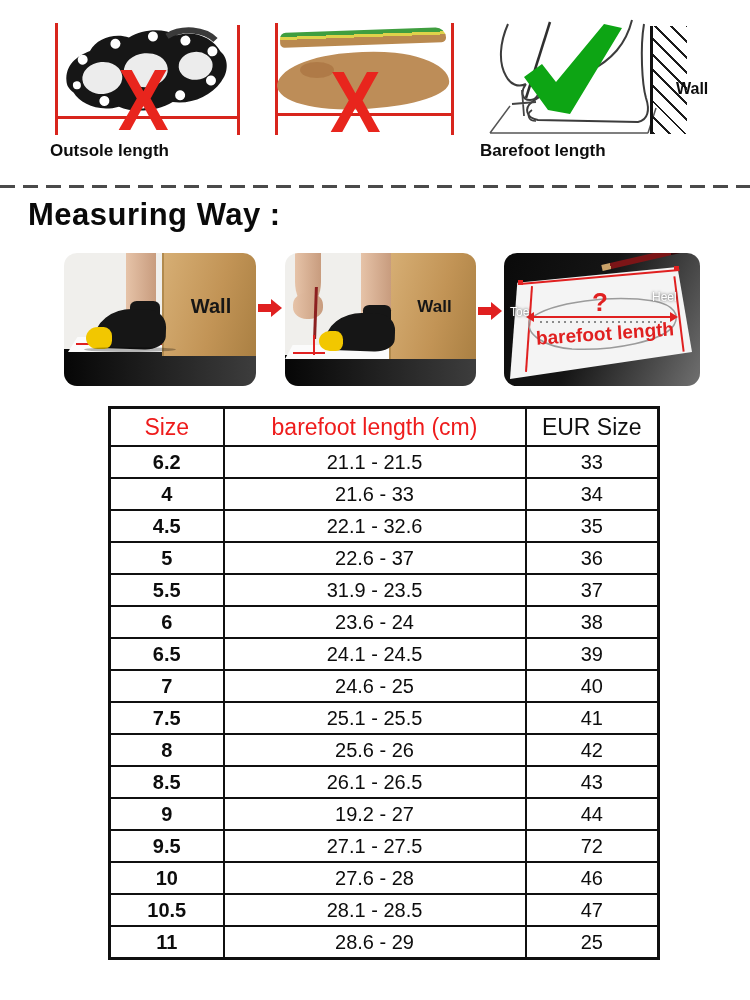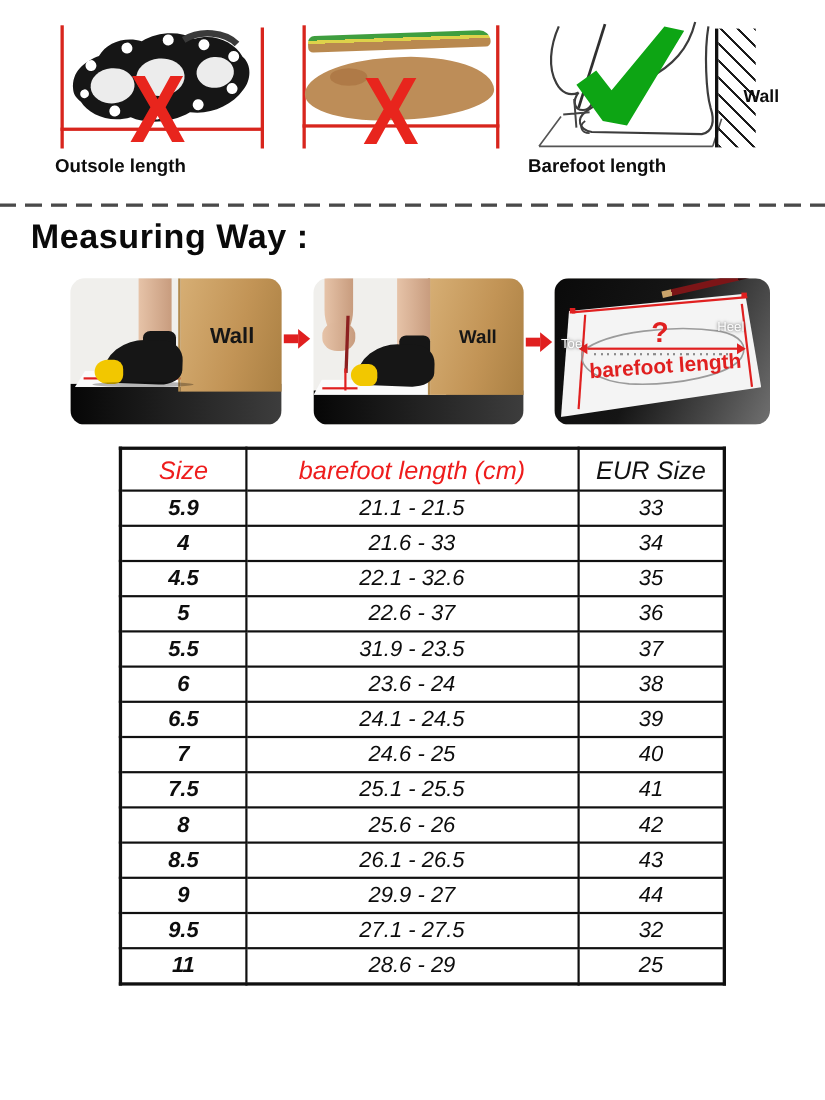--- a/index.html
+++ b/index.html
@@ -44,21 +44,21 @@
   .p3-sq{position:absolute;width:5px;height:5px;background:#e02020;}
   .rot{transform-origin:center center;}
   .p3-q{position:absolute;color:#e02020;font-weight:bold;font-size:26px;}
   .p3-cap{position:absolute;color:#e02020;font-weight:bold;font-size:19px;text-align:center;transform:rotate(-4deg);}
   .p3-white{position:absolute;color:#fff;font-weight:normal;font-size:12px;text-shadow:0 0 3px #444;}
   .tri{position:absolute;width:0;height:0;}
   .ruler-dots{position:absolute;height:2px;background:repeating-linear-gradient(90deg,#8a8a8a 0 2px,transparent 2px 6px);}
   
   table.size{position:absolute;left:108px;top:406px;width:549px;border-collapse:collapse;
              table-layout:fixed;border:3px solid #101010;}
-  table.size th,table.size td{border:2px solid #101010;text-align:center;padding:0;font-style:italic;}
+  table.size th,table.size td{border:2px solid #101010;text-align:center;padding:0;}
   table.size th{height:36px;font-size:23px;font-weight:normal;}
   table.size th.redh{color:#ee1c1c;}
   table.size td{height:30px;font-size:20px;color:#0d0d0d;}
   table.size td.c1{font-weight:bold;}
   svg{display:block;}
 </style>
 </head>
 <body>
 
 <div class="canvas">
@@ -205,21 +205,21 @@
       </colgroup>
     <thead>
       <tr>
         <th class="redh">Size</th>
         <th class="redh">barefoot length (cm)</th>
         <th>EUR Size</th>
       </tr>
     </thead>
     <tbody>
       <tr>
-          <td class="c1">5.9</td>
+          <td class="c1">6.2</td>
           <td>21.1 - 21.5</td>
           <td>33</td>
         </tr>
       <tr>
           <td class="c1">4</td>
           <td>21.6 - 33</td>
           <td>34</td>
         </tr>
       <tr>
           <td class="c1">4.5</td>
@@ -261,27 +261,37 @@
           <td>25.6 - 26</td>
           <td>42</td>
         </tr>
       <tr>
           <td class="c1">8.5</td>
           <td>26.1 - 26.5</td>
           <td>43</td>
         </tr>
       <tr>
           <td class="c1">9</td>
-          <td>29.9 - 27</td>
+          <td>19.2 - 27</td>
           <td>44</td>
         </tr>
       <tr>
           <td class="c1">9.5</td>
           <td>27.1 - 27.5</td>
-          <td>32</td>
+          <td>72</td>
+        </tr>
+      <tr>
+          <td class="c1">10</td>
+          <td>27.6 - 28</td>
+          <td>46</td>
+        </tr>
+      <tr>
+          <td class="c1">10.5</td>
+          <td>28.1 - 28.5</td>
+          <td>47</td>
         </tr>
       <tr>
           <td class="c1">11</td>
           <td>28.6 - 29</td>
           <td>25</td>
         </tr>
     </tbody>
   </table>
 
 </div>

